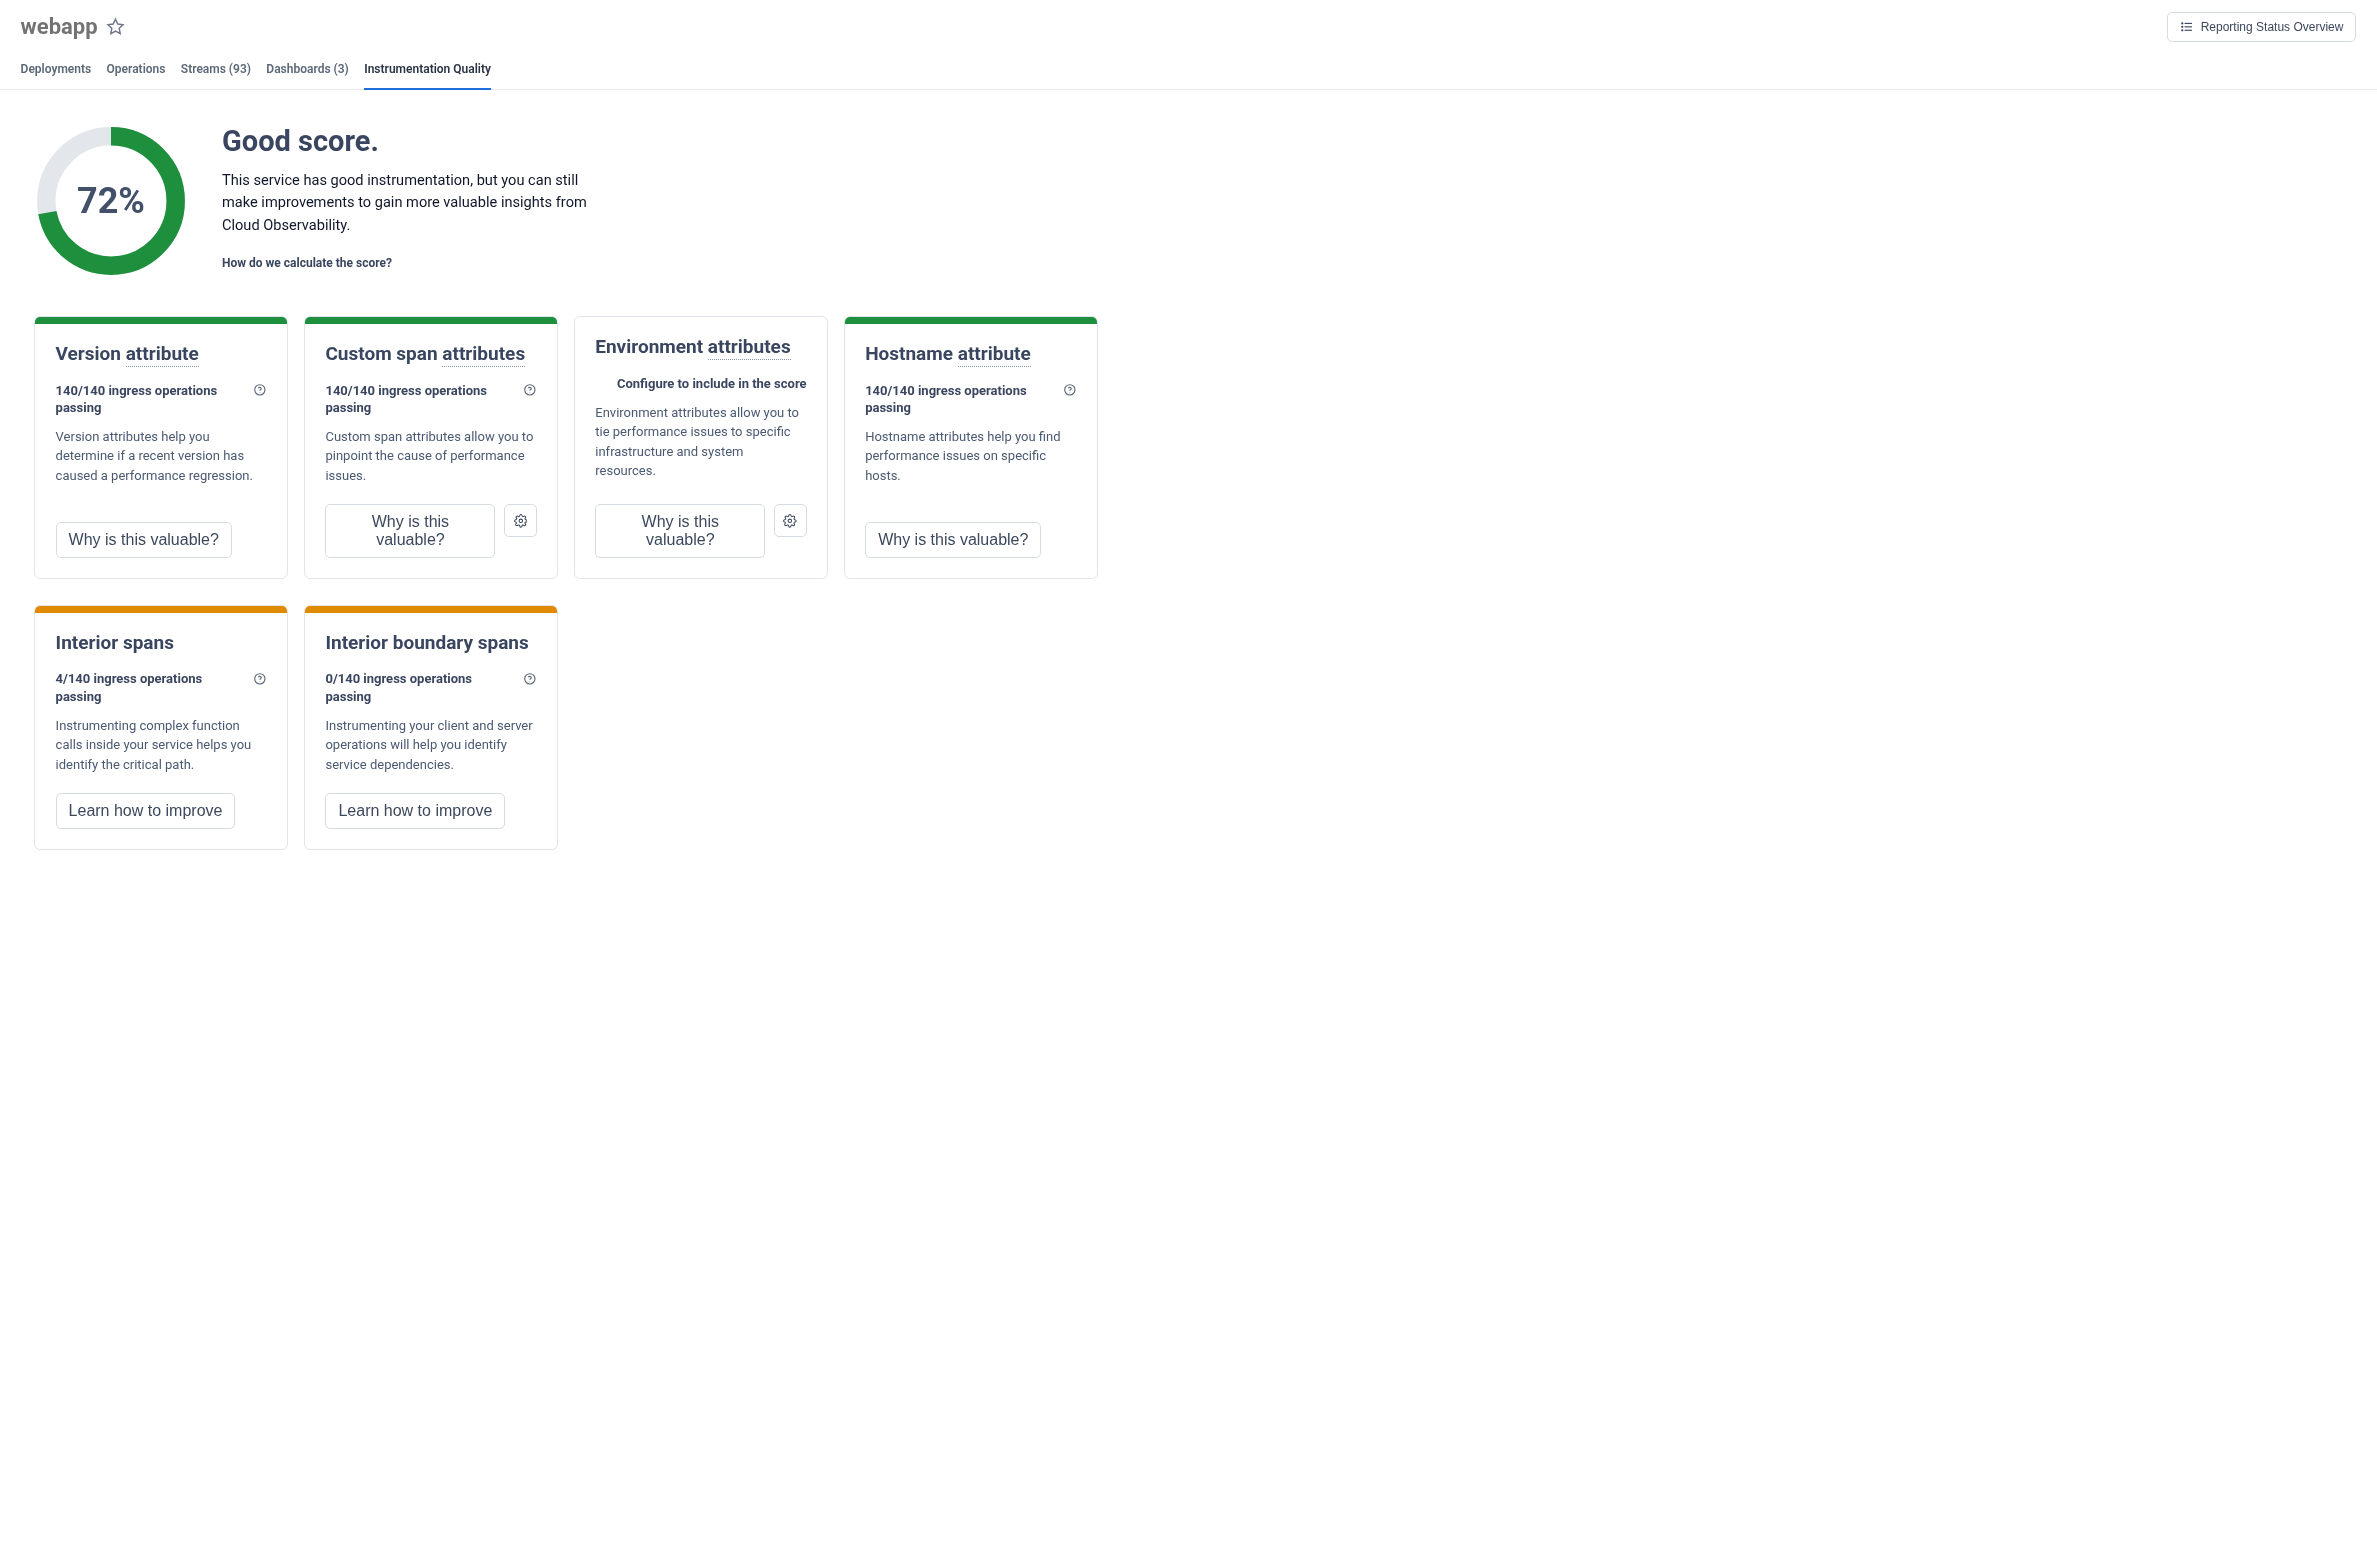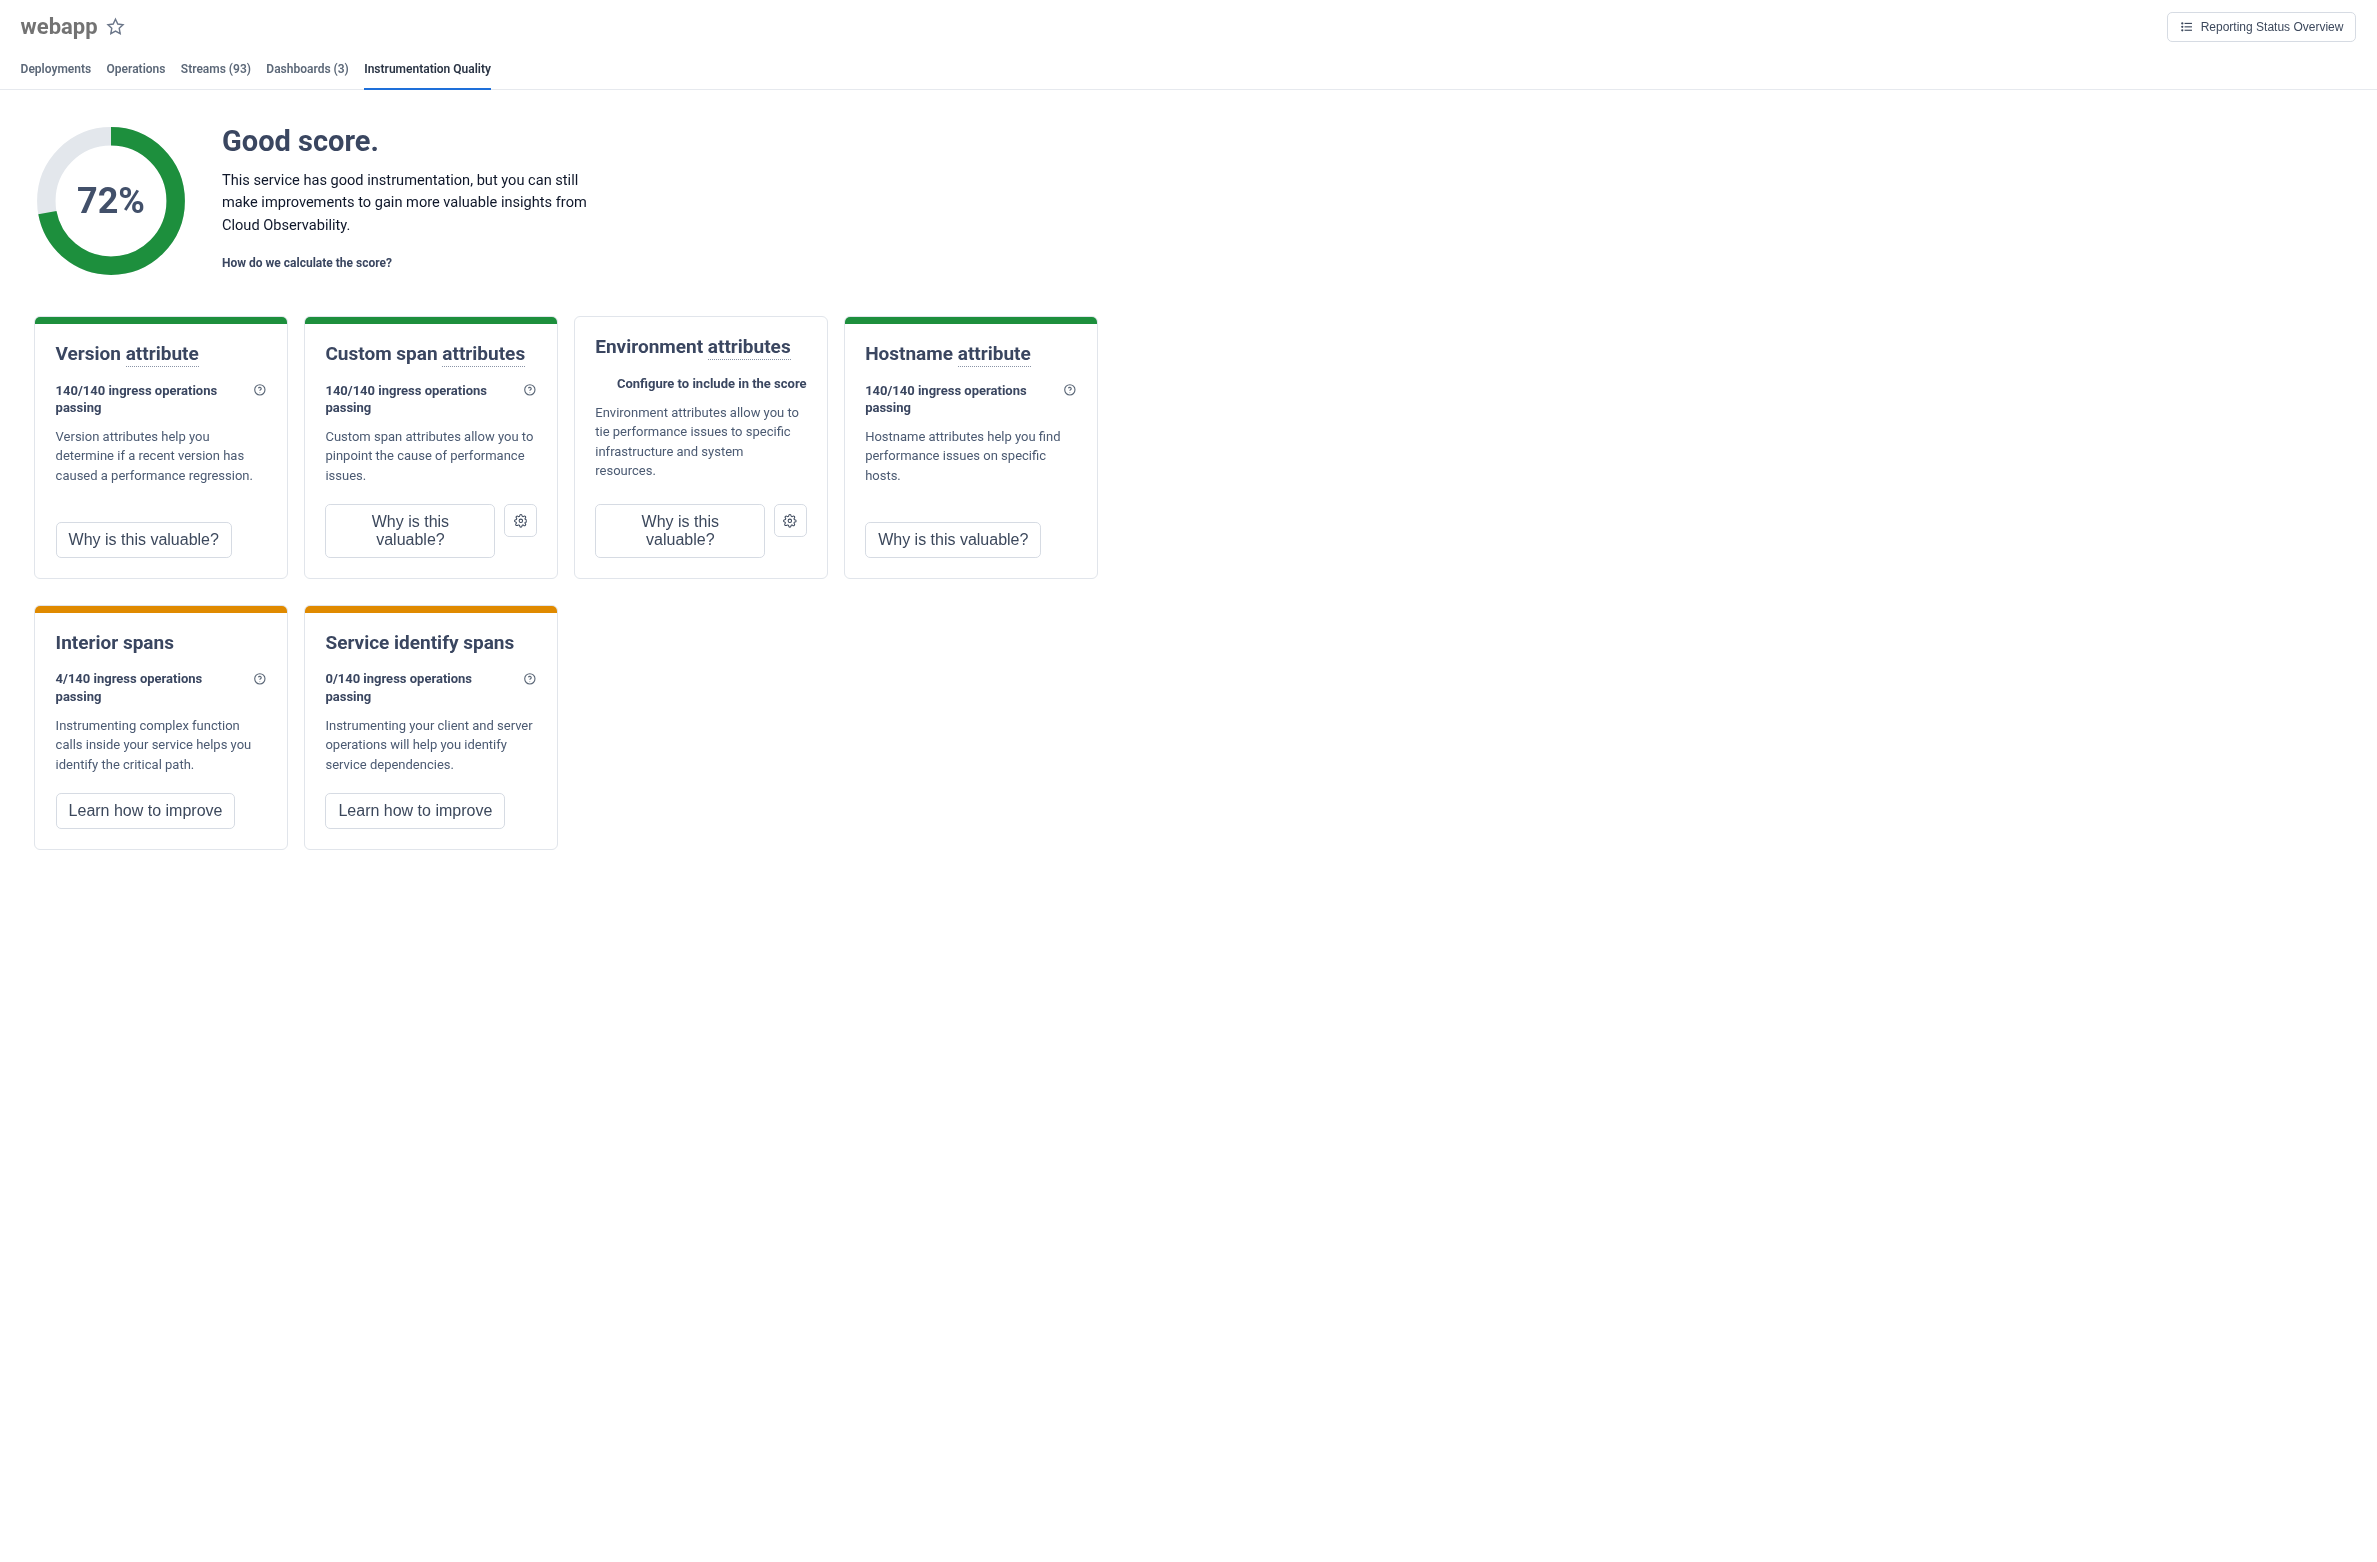--- a/index.html
+++ b/index.html
@@ -338,21 +338,21 @@
             </div>
             <p class="card-desc">Instrumenting complex function calls inside your service helps you identify the critical path.</p>
             <div class="card-actions">
               <button class="btn">Learn how to improve</button>
             </div>
           </div>
         </div>
         <div class="card">
           <div class="card-bar bar-orange"></div>
           <div class="card-body">
-            <h3 class="card-title"><span>Service identify spans</span></h3>
+            <h3 class="card-title"><span>Interior boundary spans</span></h3>
             <div class="card-status-row">
               <div class="card-status">0/140 ingress operations passing</div>
               <span><svg class="help-icon" viewBox="0 0 24 24" fill="none" stroke="currentColor" stroke-width="2">
                   <circle cx="12" cy="12" r="9"></circle>
                   <path d="M9.5 9.2a2.6 2.6 0 0 1 5 .9c0 1.7-2.5 2-2.5 3.4"></path>
                   <circle cx="12" cy="17" r="0.8" fill="currentColor" stroke="none"></circle>
                 </svg></span>
             </div>
             <p class="card-desc">Instrumenting your client and server operations will help you identify service dependencies.</p>
             <div class="card-actions">

